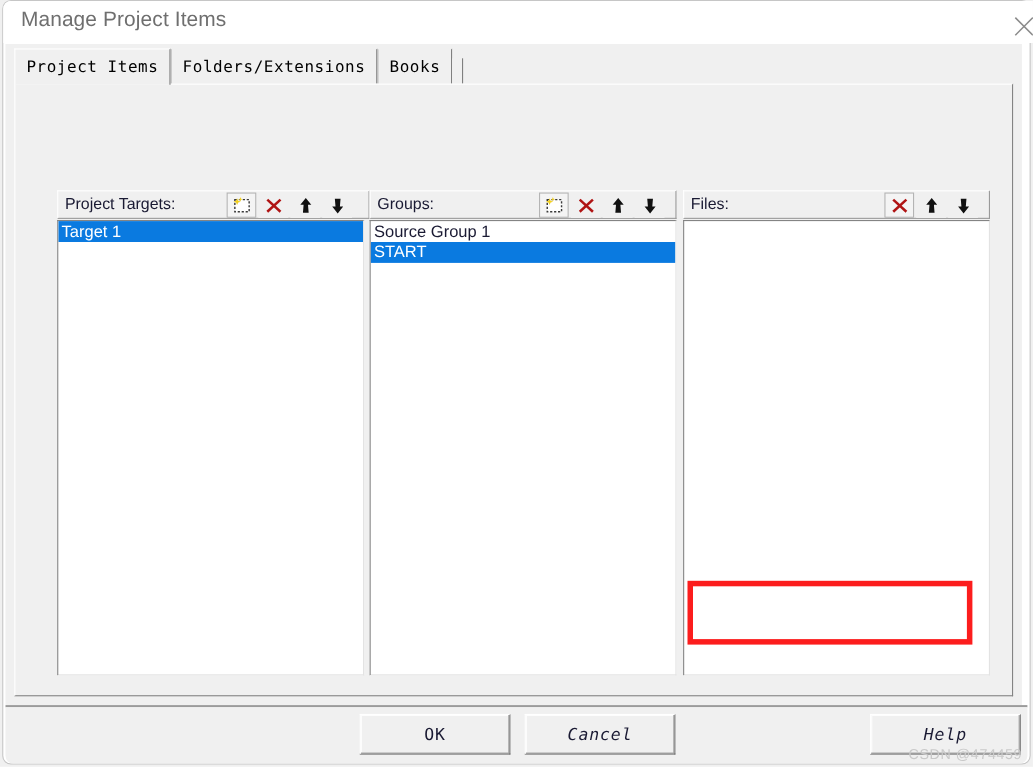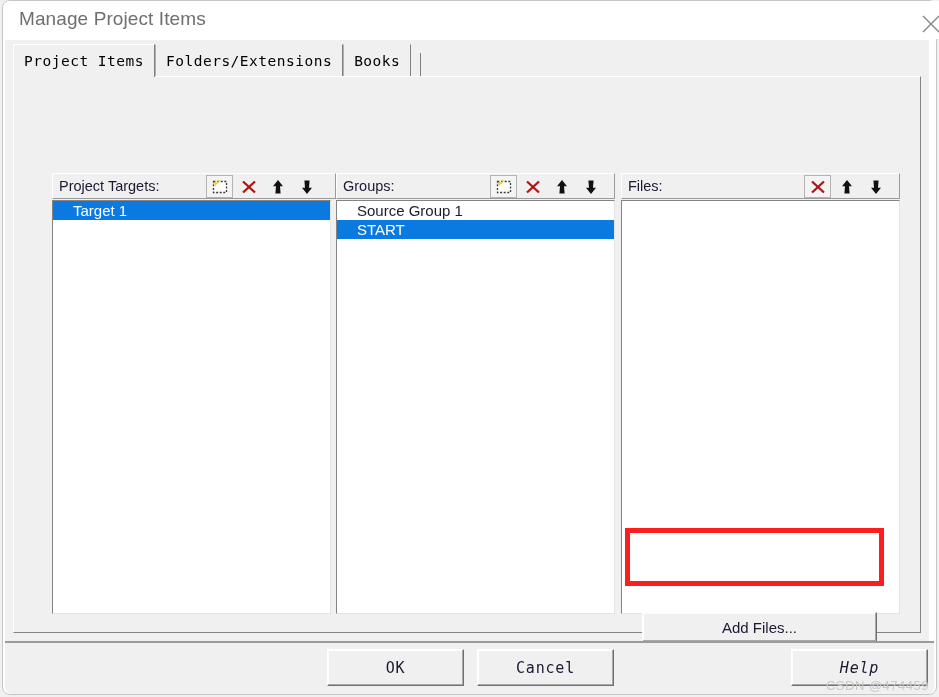--- a/index.html
+++ b/index.html
@@ -169,21 +169,21 @@
     border-right-color: #e3e3e3;
     border-bottom-color: #e3e3e3;
     box-sizing: border-box;
     overflow: hidden;
   }
   .list-item {
     height: 19px;
     line-height: 19px;
     font-size: 15px;
     color: #1a1a33;
-    padding-left: 20px;
+    padding-left: 3px;
     font-family: "Liberation Sans", sans-serif;
     white-space: nowrap;
     cursor: default;
   }
   .list-item.selected {
     background: #0a7ae0;
     color: #ffffff;
   }
 
   
@@ -376,37 +376,34 @@
 
         <div class="icon-btn" style="left:240px;">
           <svg width="20" height="18" viewBox="0 0 20 18">
             <path d="M10 16 L15 9.8 L12 9.8 L12.6 2.6 L7.4 2.6 L8 9.8 L5 9.8 Z" fill="#111111"></path>
           </svg>
         </div>
       </div>
 
       <div class="listbox" style="left:607px; top:123px; width:279px; height:414px;"></div>
 
-      <div class="pushbtn" style="left:628px; top:535px; width:235px; height:30px;">
-        <span>Add Files...</span>
-      </div>
 
       <div class="pushbtn" style="left:628px; top:574px; width:235px; height:30px;">
         <span>Add Files as Image...</span>
       </div>
 
     </div>
   </div>
 
   <div id="footer-sep"></div>
   <div id="footer">
     <div class="pushbtn mono" style="left:322px; top:6px; width:137px; height:37px;">
       <span>OK</span>
     </div>
-    <div class="pushbtn mono" style="left:472px; top:6px; width:137px; height:37px;">
+    <div class="pushbtn mono" style="left:472px; top:6px; width:137px; height:37px;font-style:italic;">
       <span>Cancel</span>
     </div>
     <div class="pushbtn mono" style="left:786px; top:6px; width:137px; height:37px;font-style:italic;">
       <span>Help</span>
     </div>
   </div>
 
   <div id="annotation-rect"></div>
 
   <div id="watermark">CSDN @474459</div>

